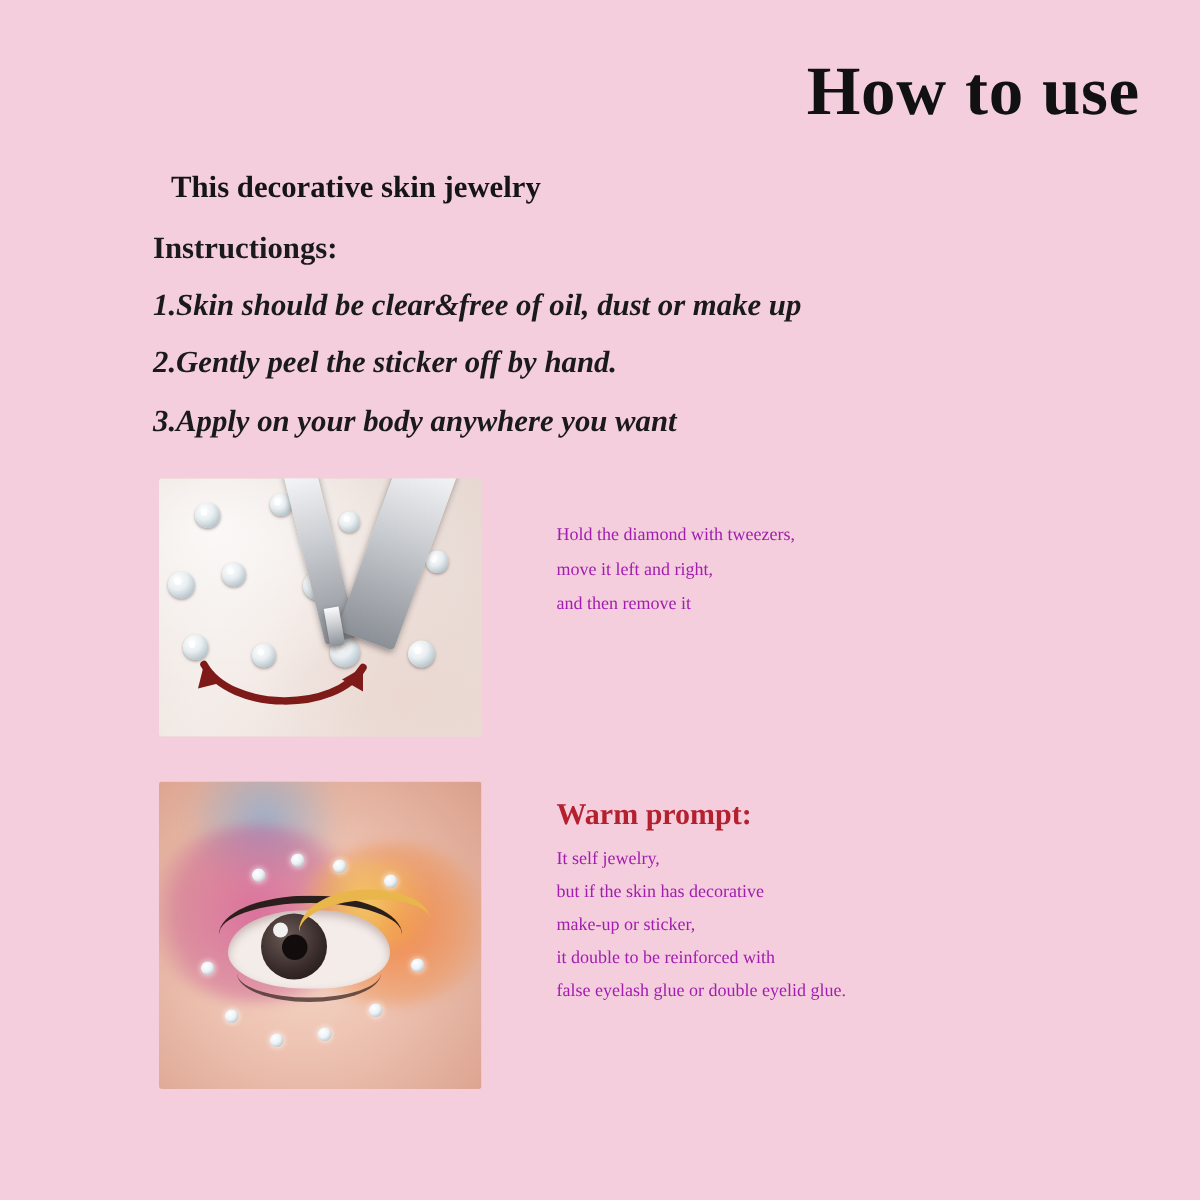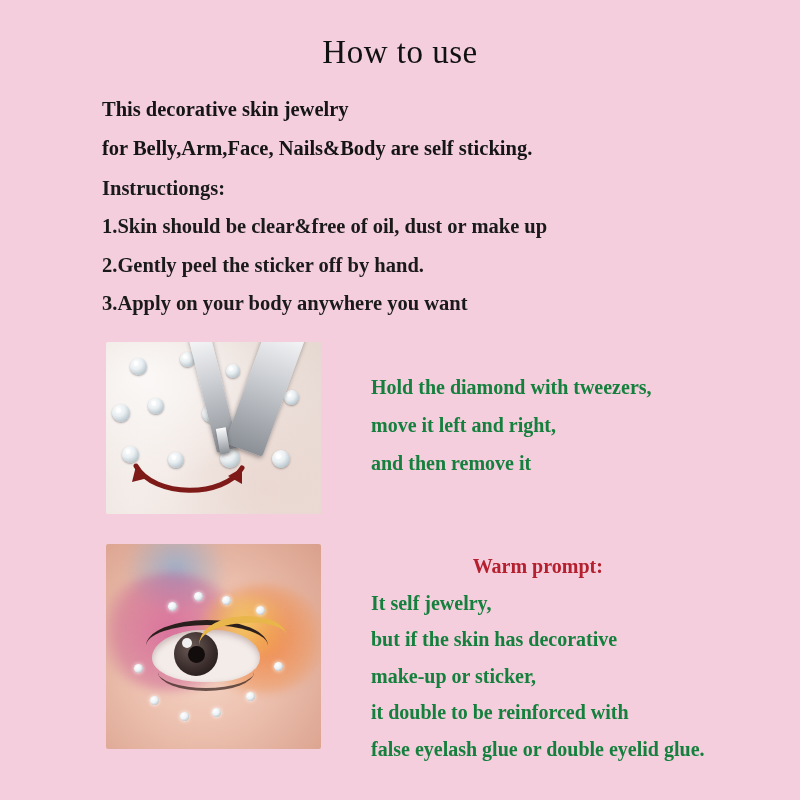--- a/index.html
+++ b/index.html
@@ -15,50 +15,51 @@
     overflow: hidden;
   }
   .page {
     position: relative;
     width: 800px;
     height: 800px;
     box-sizing: border-box;
     padding: 26px 40px 0 40px;
   }
   .title {
-    text-align: center;
-    font-size: 33px;
-    font-weight: normal;
+    text-align: right;
+    font-size: 46px;
+    font-weight: bold;
     letter-spacing: 0.5px;
     margin: 8px 0 26px 0;
     color: #111;
   }
   .intro {
     margin: 0 0 6px 62px;
   }
   .intro p {
-    margin: 0 0 13px 0;
+    margin: 0 0 13px 12px;
     font-size: 20.5px;
     font-weight: bold;
     line-height: 1.25;
     color: #151515;
   }
   .instructions {
     margin: 16px 0 0 62px;
   }
   .instructions .heading {
     font-size: 20.5px;
     font-weight: bold;
     margin: 0 0 14px 0;
   }
   .instructions .step {
     font-size: 20.5px;
     font-weight: bold;
     margin: 0 0 14px 0;
     line-height: 1.2;
+    font-style: italic;
   }
 
   
   .panel {
     display: flex;
     align-items: flex-start;
     margin-left: 66px;
     margin-top: 26px;
   }
   .photo {
@@ -68,43 +69,42 @@
     position: relative;
     overflow: hidden;
     border-radius: 2px;
     background: #e9dcd6;
   }
   .panel-text {
     margin-left: 50px;
     padding-top: 26px;
   }
   .panel-text .line {
-    font-size: 20px;
-    font-weight: bold;
+    font-size: 12px;
+    font-weight: normal;
     line-height: 1.9;
-    color: #15803d;
+    color: #a21caf;
   }
 
   .panel2 {
     margin-top: 30px;
     align-items: flex-start;
   }
   .photo2 {
     width: 215px;
     height: 205px;
   }
   .panel2 .panel-text {
     padding-top: 4px;
   }
   .warm {
     color: #b5202f;
     font-size: 20px;
     font-weight: bold;
     line-height: 1.85;
-    text-align: center;
   }
   .panel2 .line {
     line-height: 1.82;
   }
 
   
   .ph1-bg {
     position: absolute;
     inset: 0;
     background:
@@ -242,21 +242,20 @@
 </style>
 </head>
 <body>
 
 <div class="page">
 
   <div class="title">How to use</div>
 
   <div class="intro">
     <p>This decorative skin jewelry</p>
-    <p>for Belly,Arm,Face, Nails&amp;Body are self sticking.</p>
   </div>
 
   <div class="instructions">
     <div class="heading">Instructiongs:</div>
     <div class="step">1.Skin should be clear&amp;free of oil, dust or make up</div>
     <div class="step">2.Gently peel the sticker off by hand.</div>
     <div class="step">3.Apply on your body anywhere you want</div>
   </div>
 
   <div class="panel">

